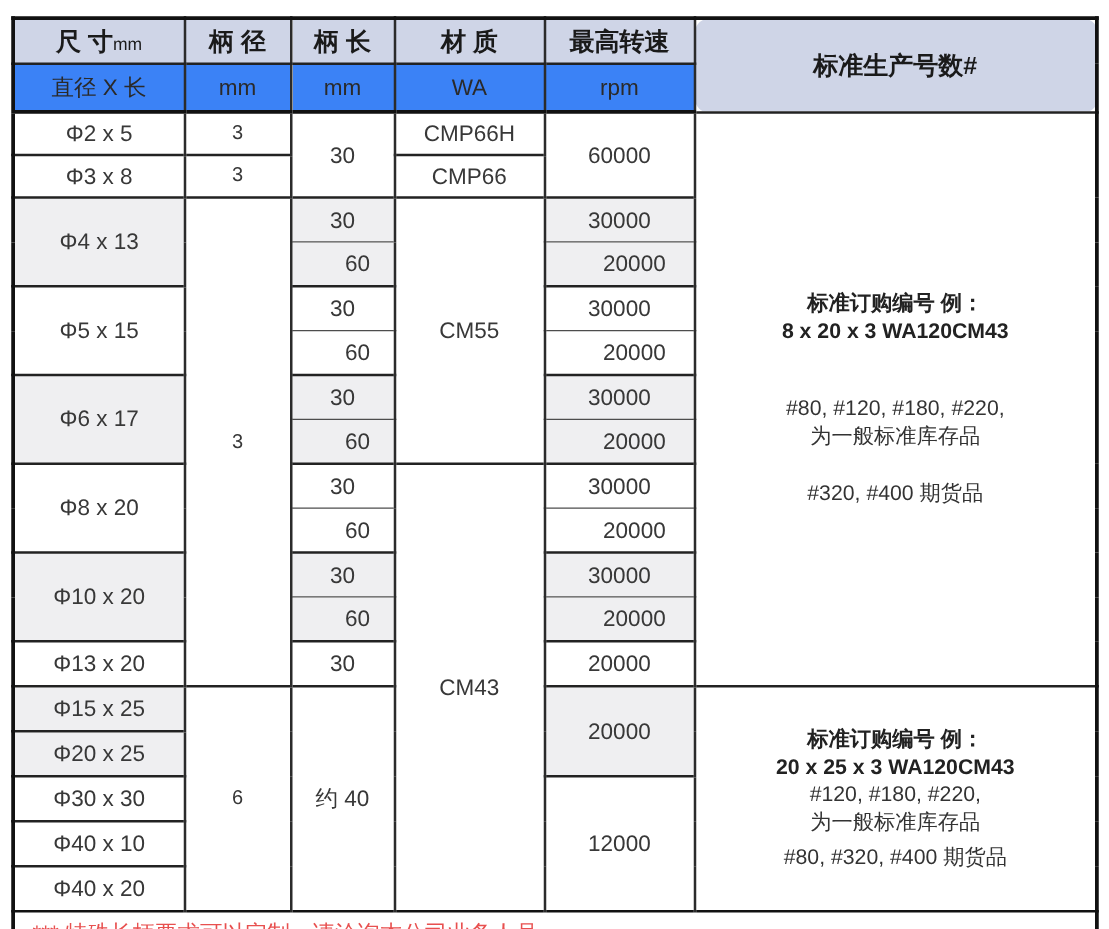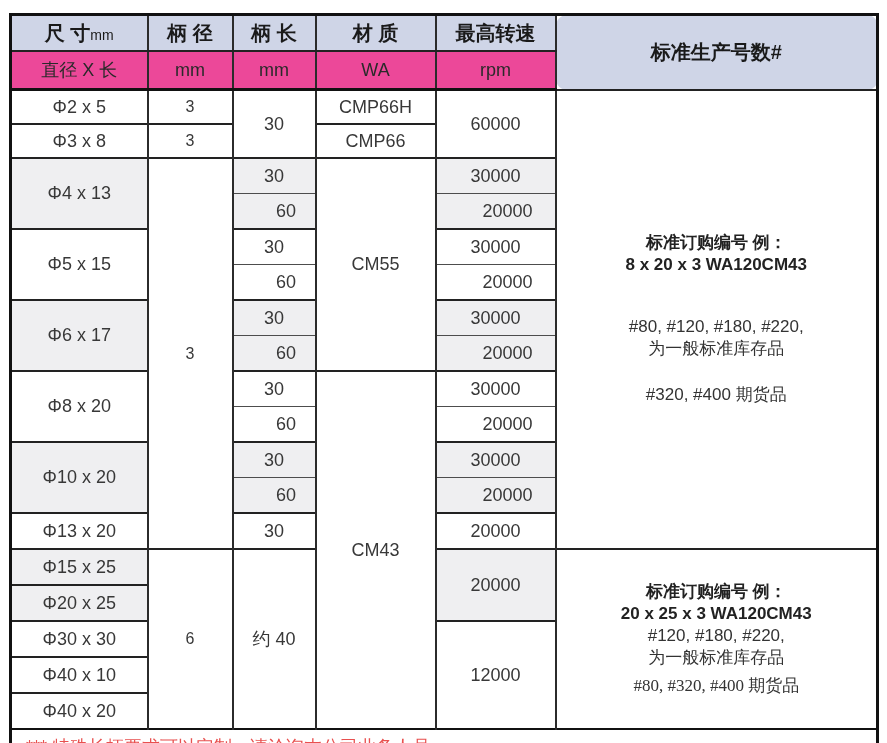--- a/index.html
+++ b/index.html
@@ -32,39 +32,39 @@
   tr.gs > td { border-top: 2px solid #222222; }
   tr.hdr > td {
     background: #cfd5e7;
     font-weight: bold;
     color: #1a1a1a;
     font-size: 20px;
     border-bottom: 2px solid #222222;
     height: 34px;
   }
   tr.hdr2 > td {
-    background: #ec4899;
+    background: #3b82f6;
     color: #2a2a2a;
     font-size: 18px;
     font-weight: normal;
     border-bottom: 3px solid #111111;
     height: 36px;
   }
   td.sh { background: #efeff1; }
   .unit-small { font-size: 14px; font-weight: normal; }
   tr.sub > td { border-top: 1px solid #4d4d4d; padding-left: 24px; }
   tr.r-single > td { height: 32px; }
   tr.r-sub > td { height: 34px; }
   td.note-cell { font-size: 17px; color: #333333; }
   .note-title, .note-example { font-weight: bold; color: #222222; line-height: 1.3; }
   .note-line { line-height: 1.3; }
   .n1-gap1 { margin-top: 40px; }
   .n1-gap2 { margin-top: 24px; }
   .n2-gap1 { margin-top: 0; }
-  .n2-gap2 { margin-top: 6px; font-family: Liberation Serif, serif; }
+  .n2-gap2 { margin-top: 6px; }
   tr.footer > td {
     border-top: 2px solid #111111;
     height: 34px;
     text-align: left;
     padding-left: 14px;
     color: #e8504f;
     font-size: 18px;
   }
 </style>
 </head>

